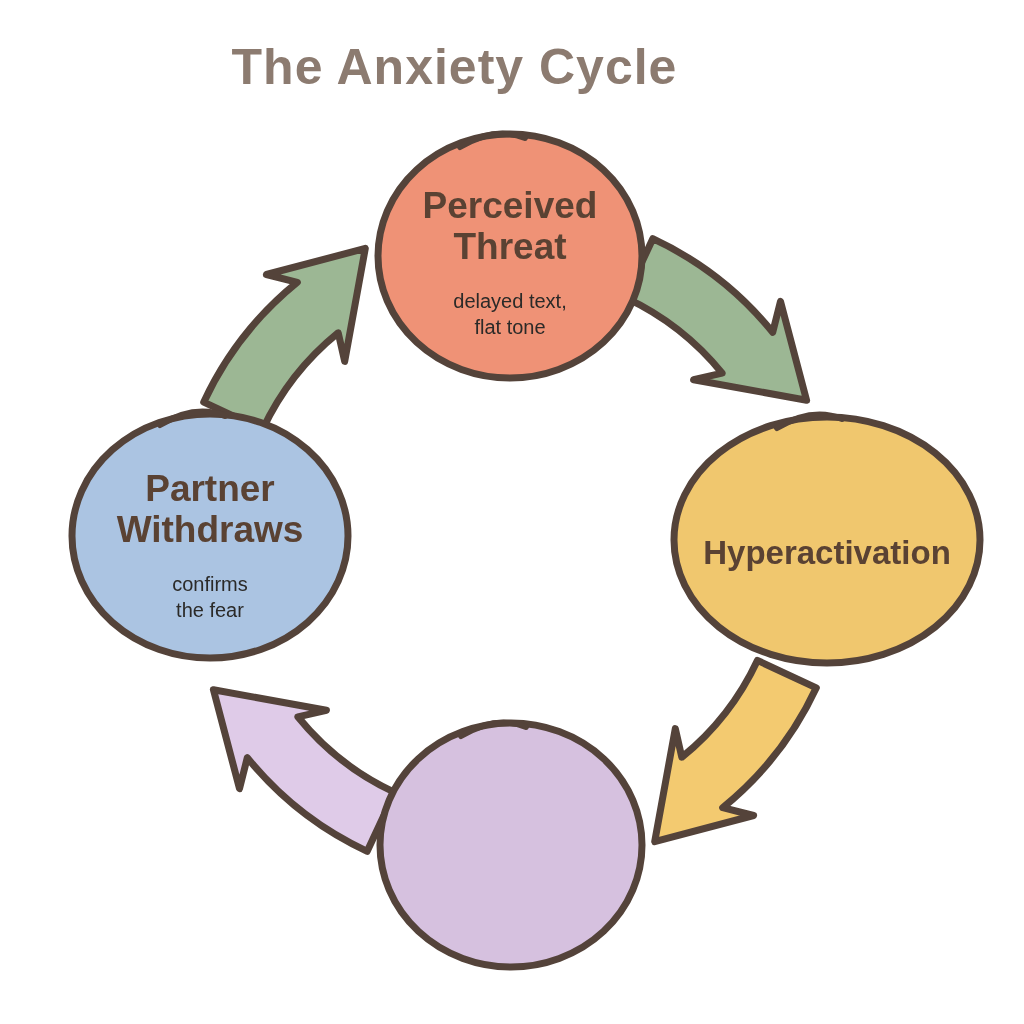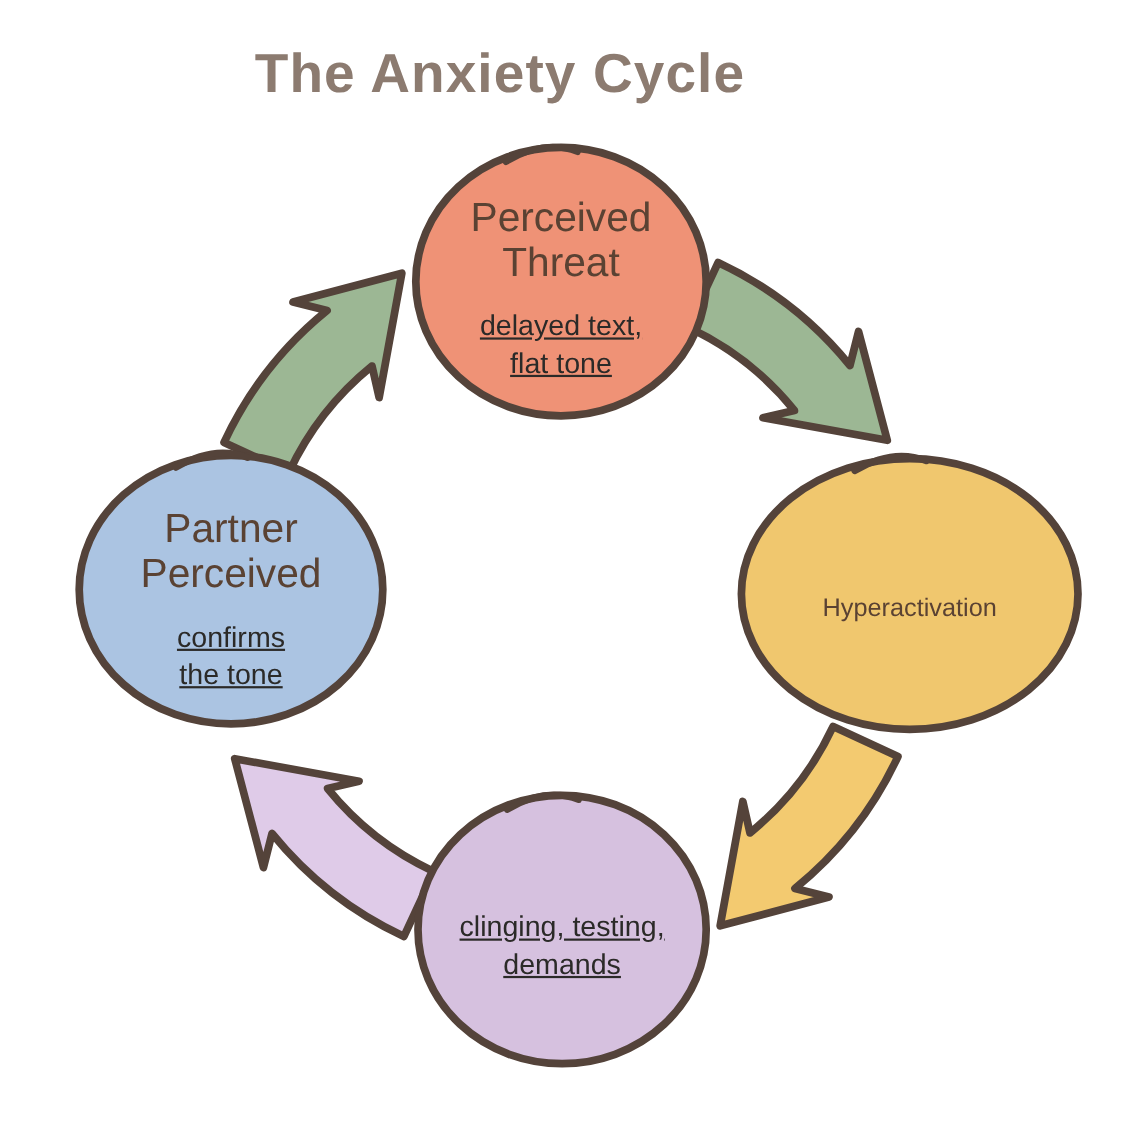--- a/index.html
+++ b/index.html
@@ -48,33 +48,32 @@
   }
   .node-label {
     position: absolute;
     width: 330px;
     transform: translate(-50%, -50%);
     text-align: center;
     pointer-events: none;
   }
   .node-title {
     font-size: 37px;
-    font-weight: 400;
+    font-weight: 700;
     line-height: 1.12;
     color: var(--node-title-color, #5A4233);
     white-space: pre-line;
   }
-  .node-label.compact .node-title { font-size: 23px; }
+  .node-label.compact .node-title { font-size: 33px; }
   .node-sub {
     margin-top: 20px;
-    font-size: 26px;
+    font-size: 20px;
     line-height: 1.3;
     color: var(--sub-color, #2B2A28);
     white-space: pre-line;
-    text-decoration: underline;
   }
   .center-label {
     position: absolute;
     left: 512px;
     top: 544px;
     transform: translate(-50%, -50%);
     font-size: 44px;
     font-weight: 600;
     letter-spacing: 1px;
     color: var(--center-color, #6E5A49);
@@ -111,25 +110,23 @@
 Threat</div>
     <div class="node-sub">delayed text,
 flat tone</div>
   </div>
 
   <div class="node-label compact" style="left:827px; top:553px;">
     <div class="node-title">Hyperactivation</div>
   </div>
 
   <div class="node-label" style="left:511px; top:850px;">
-    <div class="node-sub">clinging, testing,
-demands</div>
   </div>
 
   <div class="node-label" style="left:210px; top:545px;">
     <div class="node-title">Partner
-Perceived</div>
+Withdraws</div>
     <div class="node-sub">confirms
-the tone</div>
+the fear</div>
   </div>
 
 
 </div>
 
 </body></html>

